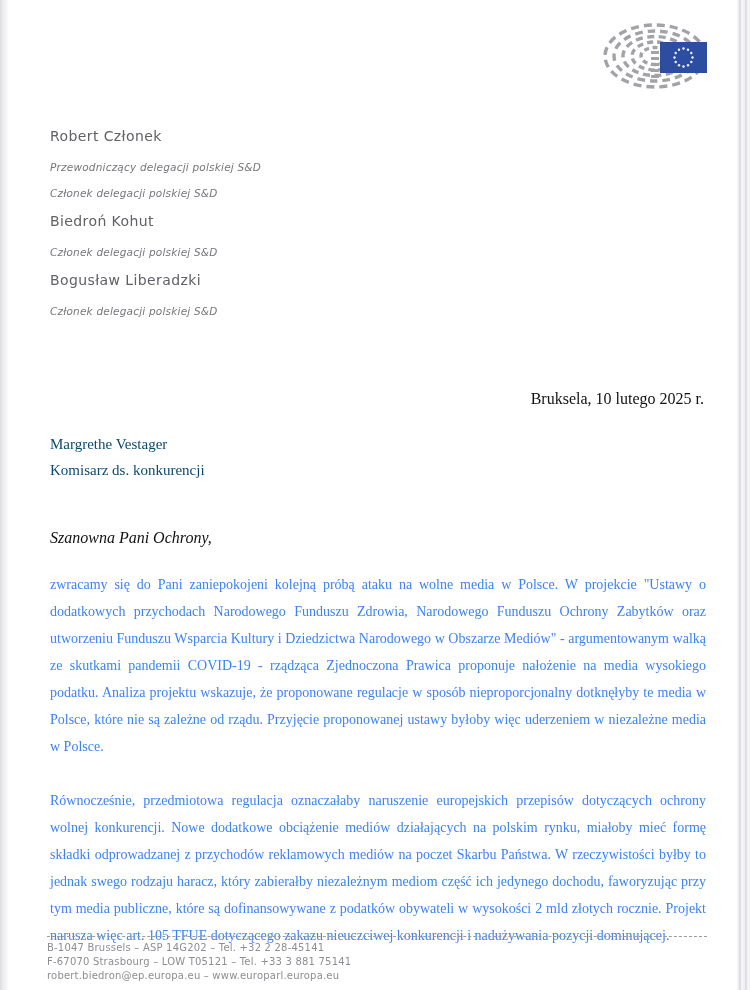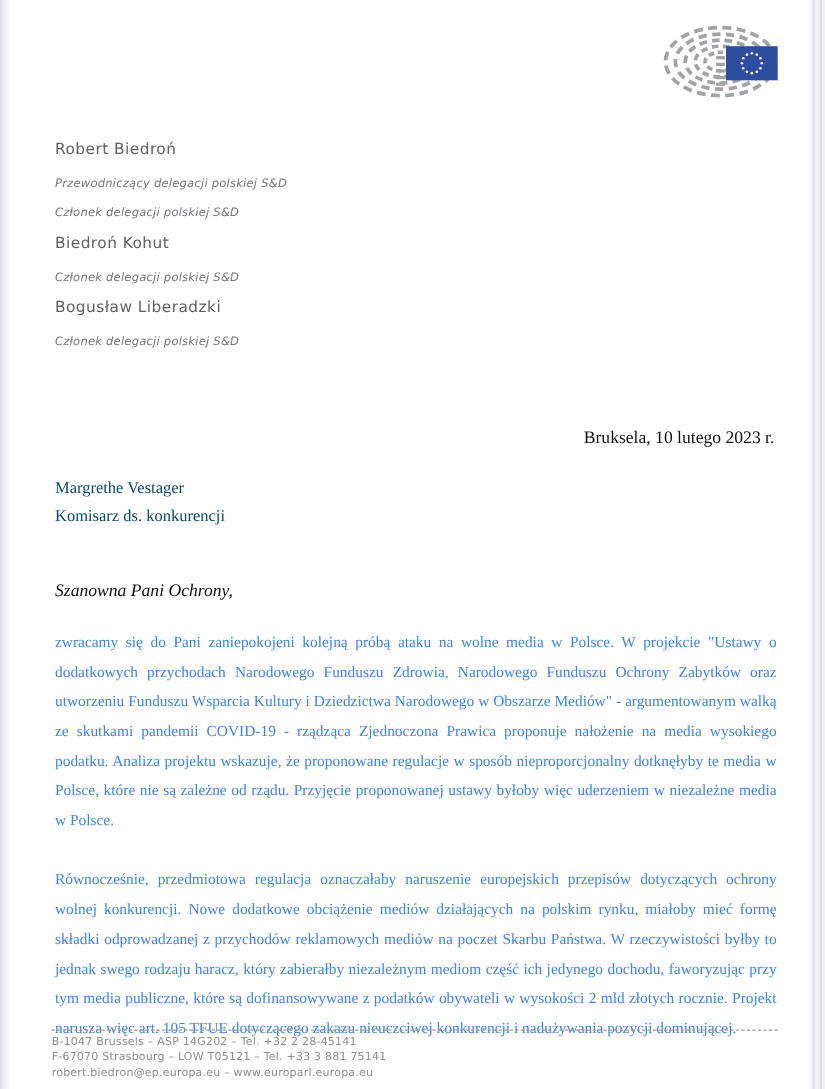--- a/index.html
+++ b/index.html
@@ -104,30 +104,30 @@
         <circle cx="77.7" cy="46.0" r="1.2"></circle>
         <circle cx="76.5" cy="41.5" r="1.2"></circle>
         <circle cx="77.7" cy="37.0" r="1.2"></circle>
         <circle cx="81.0" cy="33.7" r="1.2"></circle>
       </g>
     </g>
   </svg>
 </div>
 
 <div class="signatories">
-  <p class="sig-name">Robert Biedroń</p>
+  <p class="sig-name">Robert Członek</p>
   <p class="sig-role">Przewodniczący delegacji polskiej S&amp;D</p>
   <p class="sig-role">Członek delegacji polskiej S&amp;D</p>
   <p class="sig-name">Biedroń Kohut</p>
   <p class="sig-role">Członek delegacji polskiej S&amp;D</p>
   <p class="sig-name">Bogusław Liberadzki</p>
   <p class="sig-role">Członek delegacji polskiej S&amp;D</p>
 </div>
 
-<div class="dateline">Bruksela, 10 lutego 2023 r.</div>
+<div class="dateline">Bruksela, 10 lutego 2025 r.</div>
 
 <div class="recipient">
   <div>Margrethe Vestager</div>
   <div>Komisarz ds. konkurencji</div>
 </div>
 
 <div class="salutation">Szanowna Pani Ochrony,</div>
 
 <div class="letter-body">
   <p>zwracamy się do Pani zaniepokojeni kolejną próbą ataku na wolne media w Polsce. W projekcie "Ustawy o dodatkowych przychodach Narodowego Funduszu Zdrowia, Narodowego Funduszu Ochrony Zabytków oraz utworzeniu Funduszu Wsparcia Kultury i Dziedzictwa Narodowego w Obszarze Mediów"  - argumentowanym walką ze skutkami pandemii COVID-19 - rządząca Zjednoczona Prawica proponuje nałożenie na media wysokiego podatku. Analiza projektu wskazuje, że proponowane regulacje w sposób nieproporcjonalny dotknęłyby te media w Polsce, które nie są zależne od rządu. Przyjęcie proponowanej ustawy byłoby więc uderzeniem w niezależne media w Polsce.</p>

